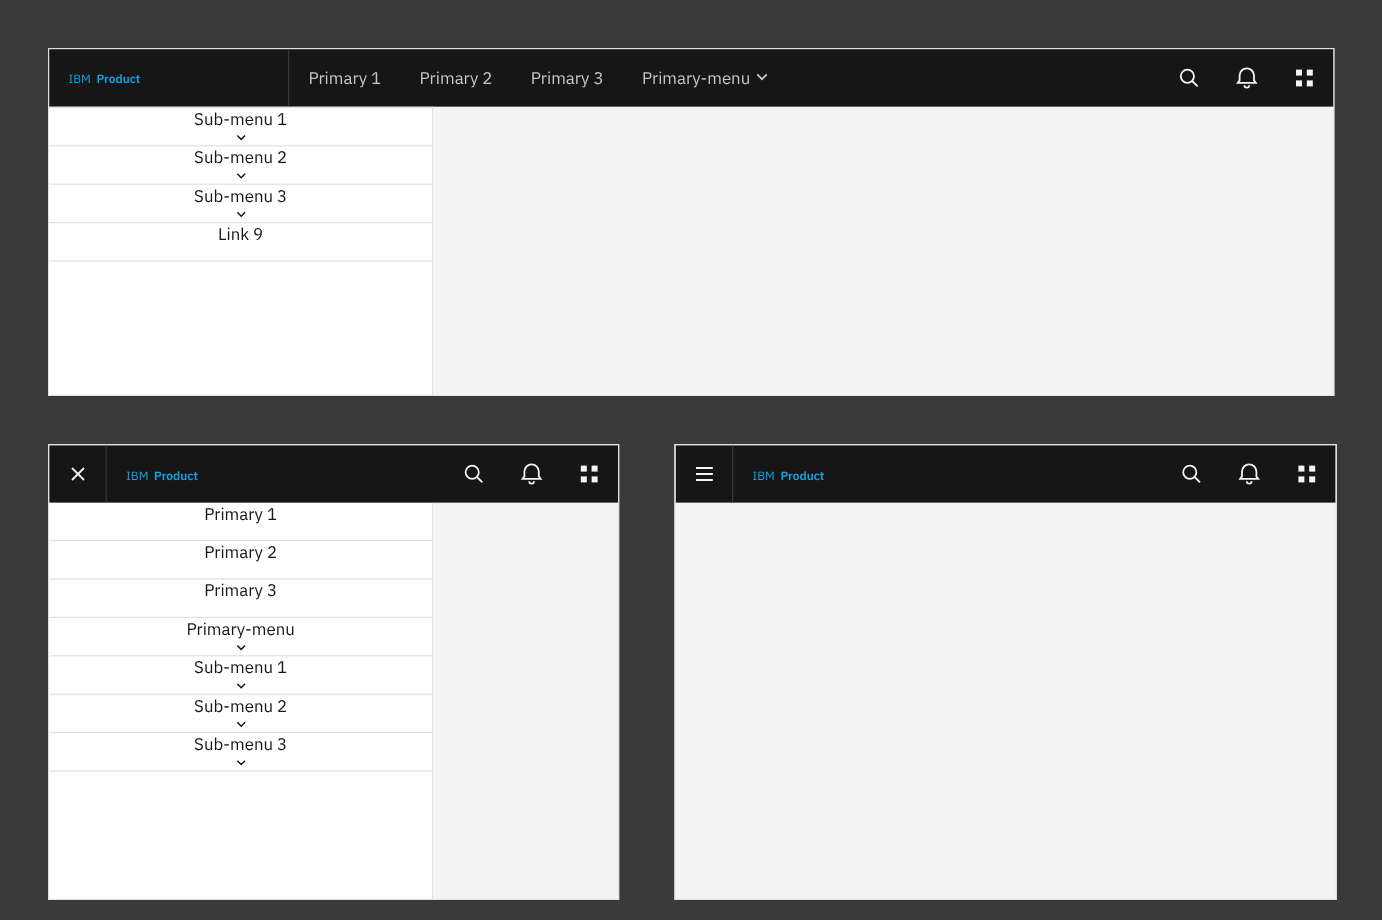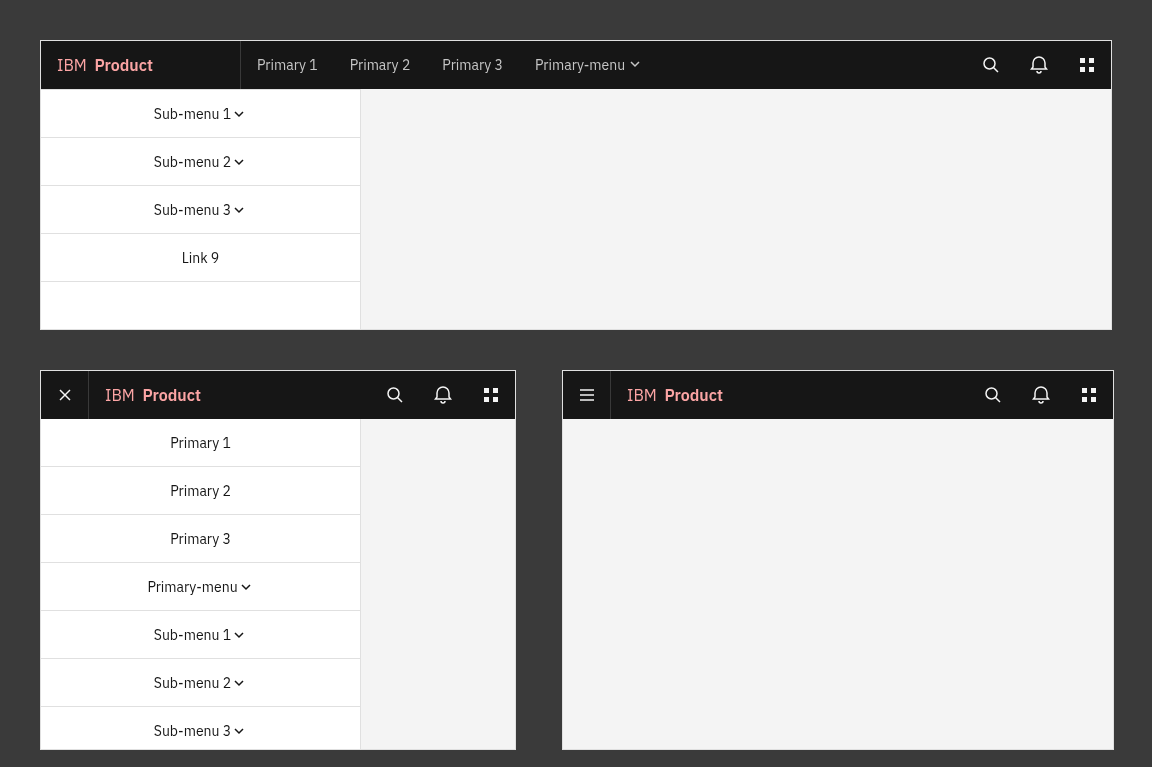--- a/index.html
+++ b/index.html
@@ -35,22 +35,22 @@
     .navbar-brand {
       display: flex;
       align-items: center;
       padding: 0 16px;
       height: 100%;
       border-right: 1px solid #393939;
       min-width: 200px;
     }
 
     .brand-text {
-      font-size: 16px;
-      color: #fca5a5;
+      font-size: 10px;
+      color: #0ea5e9;
       font-weight: 400;
       text-align: center;
     }
 
     .brand-text strong {
       font-weight: 600;
     }
 
     .nav-links {
       display: flex;
@@ -108,27 +108,28 @@
       width: 320px;
       background: #fff;
       border-top: 1px solid #e0e0e0;
       border-right: 1px solid #e0e0e0;
       bottom: 0;
     }
 
     .side-menu-item {
       display: flex;
       align-items: center;
-      justify-content: center;
+      justify-content: flex-start;
       padding: 0 16px;
-      height: 48px;
+      height: 32px;
       border-bottom: 1px solid #e0e0e0;
       cursor: pointer;
       font-size: 14px;
       color: #161616;
+      flex-direction: column;
     }
 
     .content-area {
       position: absolute;
       top: 48px;
       left: 320px;
       right: 0;
       bottom: 0;
       background: #f4f4f4;
     }

